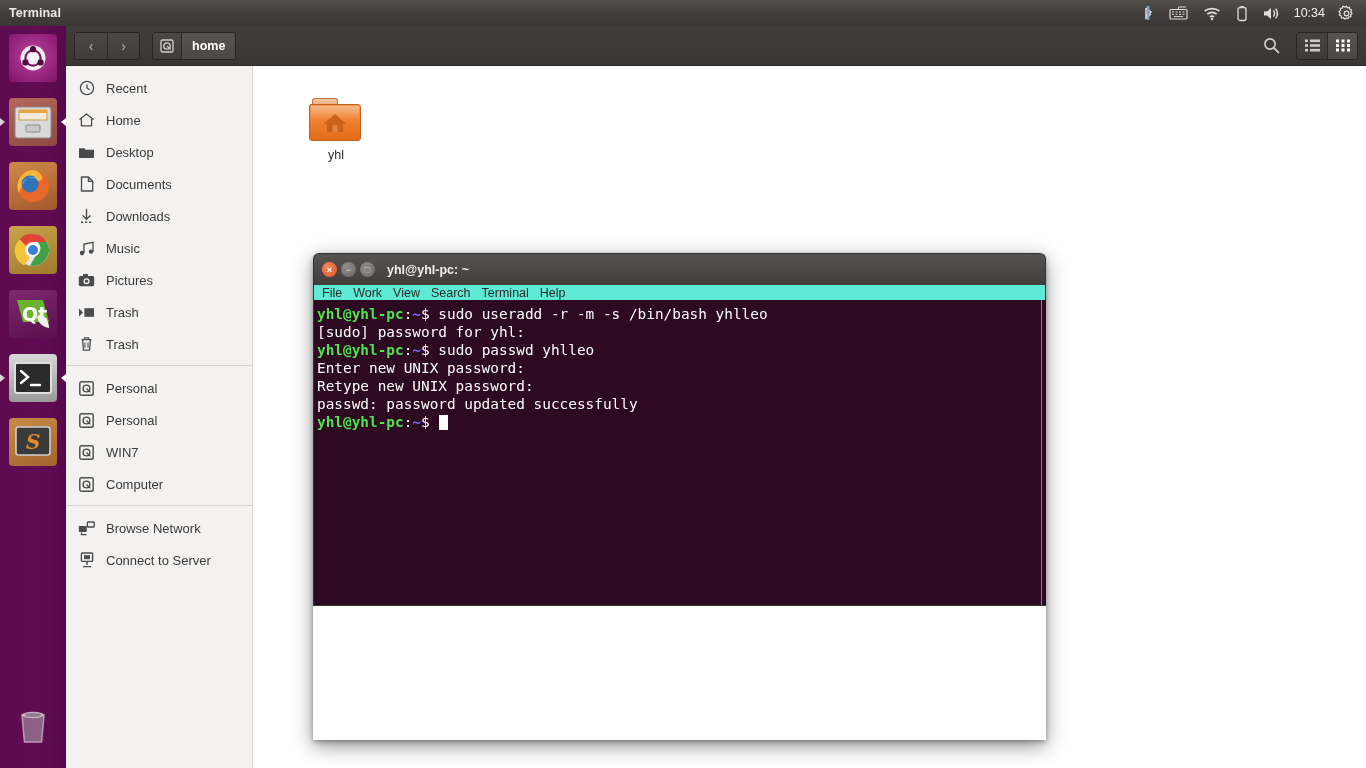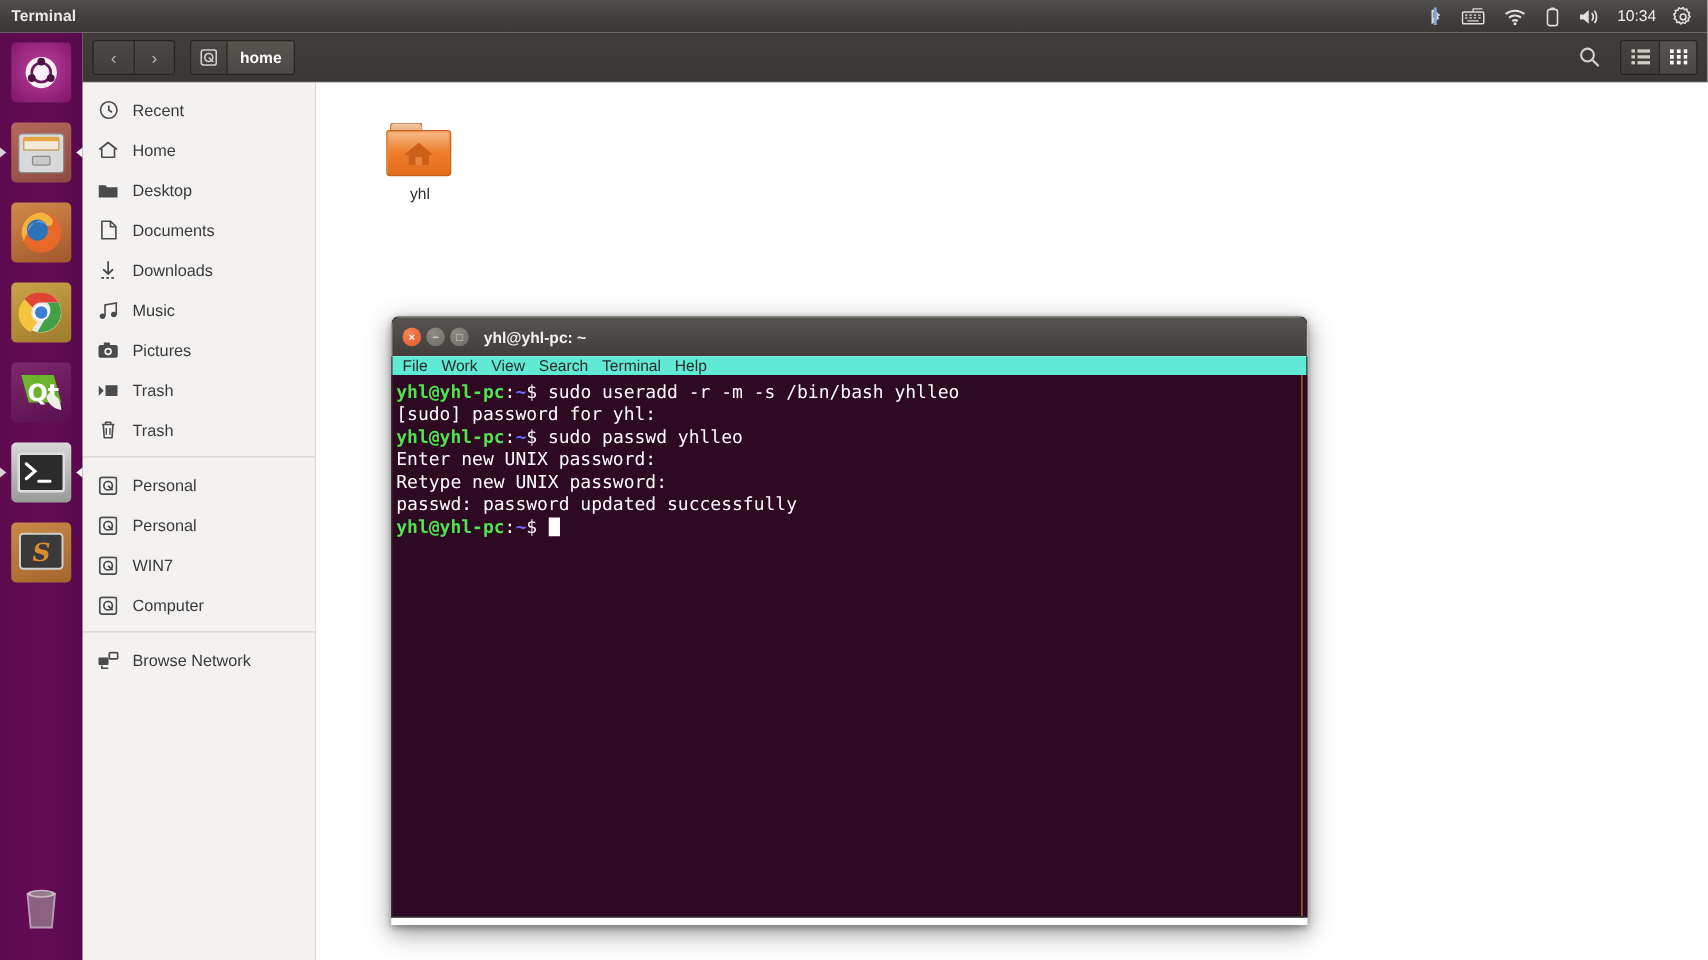--- a/index.html
+++ b/index.html
@@ -165,21 +165,21 @@
   .wc-close { background: radial-gradient(circle at 35% 30%, #f6845a, #e2562a); color: #fff; }
   .wc-min   { background: radial-gradient(circle at 35% 30%, #8f8b87, #6d6a66); color: #cfccc8; }
   .wc-max   { background: radial-gradient(circle at 35% 30%, #8f8b87, #6d6a66); color: #cfccc8; }
   #term-title { color: #f2f1f0; font-size: 12.5px; font-weight: bold; margin-left: 8px; }
   #term-menubar {
     height: 15px; background: #5eead4; display: flex; align-items: flex-end;
     padding-left: 8px; gap: 11px; border-left: 1px solid #35322f; border-right: 1px solid #35322f;
   }
   #term-menubar .m { font-size: 12.5px; color: #2e2c2b; }
   #term-screen {
-    height: 434px; background: #2d0922;
+    height: 306px; background: #2d0922;
     border-left: 1px solid #35322f; border-bottom: 1px solid #35322f;
     padding: 5px 0 0 2px; position: relative; overflow: hidden;
   }
   #term-scrollbar {
     position: absolute; right: 0; top: 0; width: 5px; height: 100%;
     background: #2d0922; border-left: 1px solid #c9713c;
   }
   #term-lines {
     font-family: "DejaVu Sans Mono", "Liberation Mono", monospace;
     font-size: 14.4px; line-height: 18px; color: #ffffff;
@@ -539,20 +539,30 @@
         <span class="pl-ico">
           <svg width="17" height="15" viewBox="0 0 17 15">
               <rect x="0.8" y="5" width="8" height="6" rx="0.8" fill="#4b4b4b"></rect>
               <rect x="9.4" y="1" width="6.8" height="5" rx="0.8" fill="none" stroke="#4b4b4b" stroke-width="1.4"></rect>
               <path d="M3.5 11.4v2.2h5" stroke="#4b4b4b" stroke-width="1.3" fill="none"></path>
             </svg>
         </span>
         <span class="pl-label">Browse Network</span>
       </div>
 
+      <div class="place">
+        <span class="pl-ico">
+          <svg width="14" height="16" viewBox="0 0 14 16">
+              <rect x="1.4" y="1" width="11.2" height="8.4" rx="1" fill="none" stroke="#4b4b4b" stroke-width="1.4"></rect>
+              <rect x="4" y="3.2" width="6" height="4" fill="#4b4b4b"></rect>
+              <path d="M7 9.4v3.6M3 14.6h8" stroke="#4b4b4b" stroke-width="1.4"></path>
+            </svg>
+        </span>
+        <span class="pl-label">Connect to Server</span>
+      </div>
     </div>
 
     <div id="files-area">
       <div class="file-grid">
 
         <div class="file-item">
           <div class="folder-ico">
             <div class="folder-tab"></div>
             <div class="folder-body"></div>
             <div class="home-glyph">

